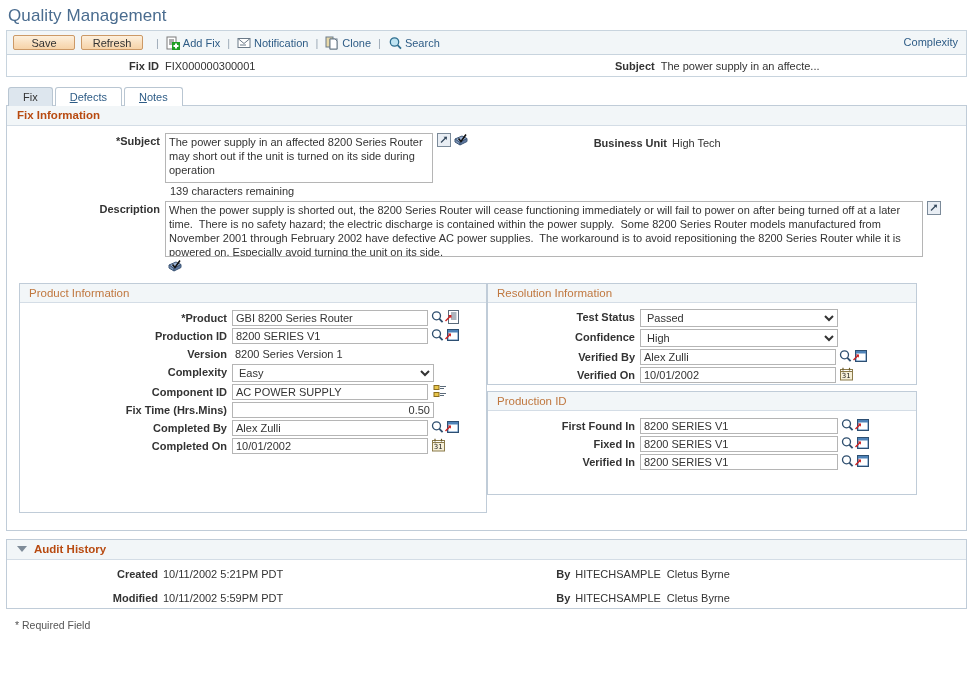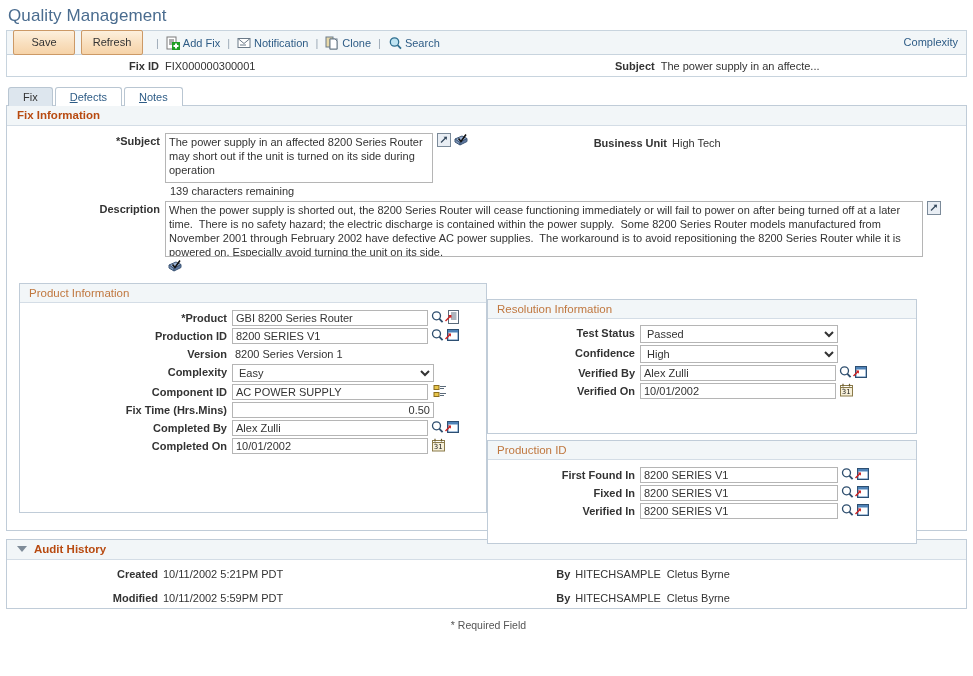--- a/index.html
+++ b/index.html
@@ -34,21 +34,21 @@
     align-items: center;
     padding: 0 6px;
     position: relative;
   }
   .btn {
     border: 1px solid #cc9966;
     background: linear-gradient(to bottom, #fdf0dd 0%, #f9dfbe 55%, #f6d3a8 100%);
     border-radius: 2px;
     font-size: 11px;
     color: #333;
-    height: 25px;
+    height: 15px;
     min-width: 62px;
     padding: 0 8px;
     margin-right: 6px;
     cursor: pointer;
     font-family: "Liberation Sans", sans-serif;
     line-height: 15px;
   }
   .sep { color: #9aa8b4; margin: 0 7px; font-size: 11px; }
   .tb-link {
     color: #2e5c86;
@@ -167,21 +167,21 @@
     background: #f2f6f8;
     border-bottom: 1px solid #d4dde6;
     height: 19px; line-height: 18px;
     padding-left: 9px;
     color: #c07840;
     font-size: 11.5px;
   }
 
   
   .icn { display: inline-block; vertical-align: middle; cursor: pointer; flex: none; }
-  .footnote { font-size: 10.5px; color: #555; padding: 10px 0 0 4px; text-align: center; }
+  .footnote { font-size: 10.5px; color: #555; padding: 10px 0 0 15px; }
   .char-rem { font-size: 11px; color: #333; }
 </style>
 </head>
 <body>
 
 <div class="page">
 
   <div class="page-title">Quality Management</div>
 
   <div class="toolbar">
@@ -435,21 +435,21 @@
                 <line x1="9.5" y1="0.8" x2="9.5" y2="3.5" stroke="#6a5a2a" stroke-width="1.2"></line>
                 <text x="6.3" y="11" font-size="7" text-anchor="middle" fill="#1a1a1a" font-family="DejaVu Sans, sans-serif">31</text>
               </svg>
             </span>
           </div>
         </div>
       </div>
 
       <div style="width:430px;">
 
-        <div class="subbox" style="height:135px;margin-top:16px;">
+        <div class="subbox" style="height:102px;">
           <div class="subhead">Resolution Information</div>
           <div style="padding:6px 0 0 0;">
 
             <div class="row">
               <div class="lbl" style="width:152px;">Test Status</div>
               <select class="sel" style="width:198px;">
                 <option>Passed</option>
               </select>
             </div>
 

